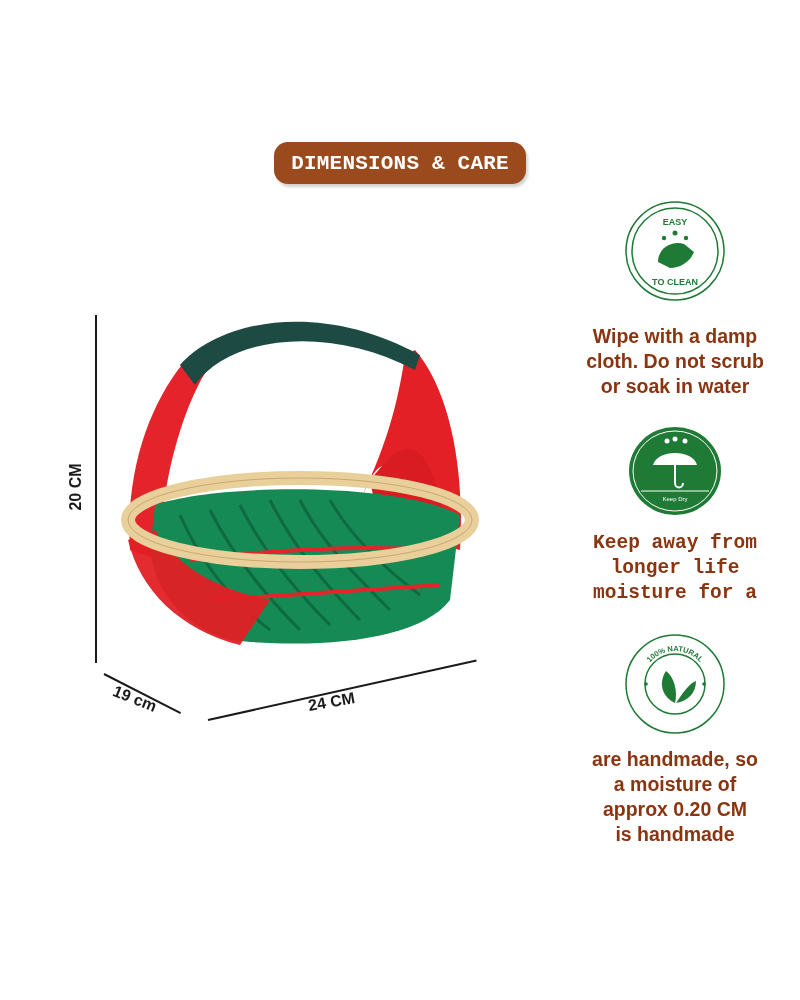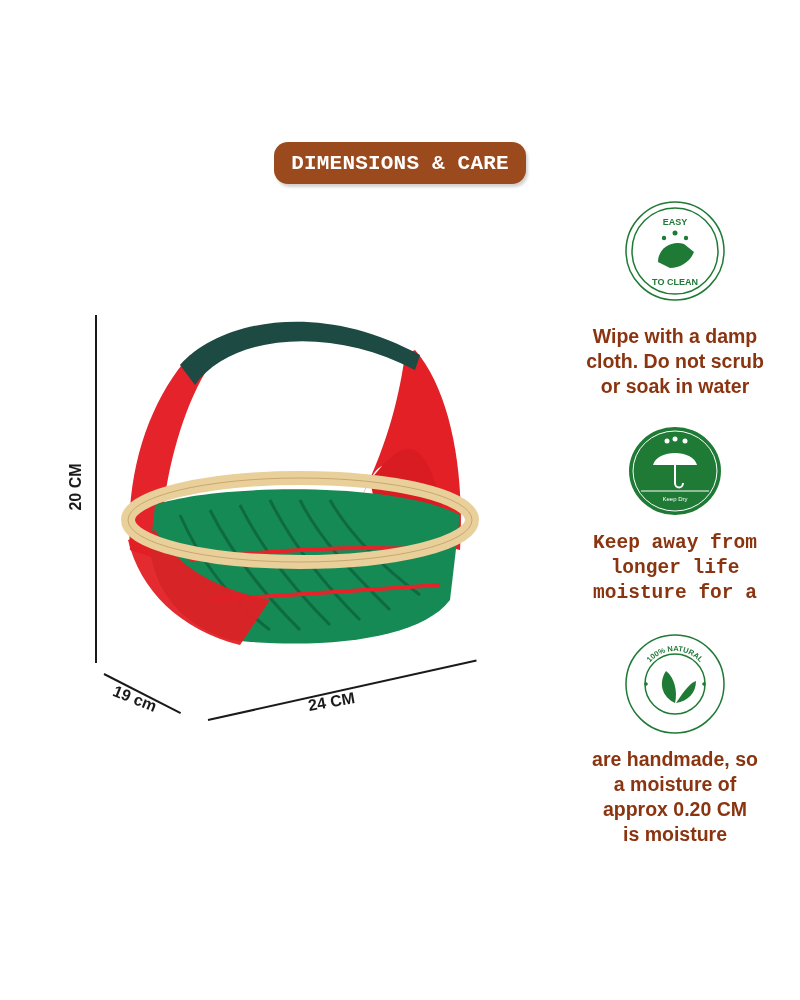--- a/index.html
+++ b/index.html
@@ -110,15 +110,15 @@
     <text font-size="7.5" font-weight="700" fill="#1f7a35" font-family="Liberation Sans, sans-serif"><textPath href="#arcTop" startOffset="50%" text-anchor="middle">100% NATURAL</textPath></text>
     <path d="M51 70 C 38 64, 34 50, 42 38 C 50 44, 54 58, 51 70 Z" fill="#1f7a35"></path>
     <path d="M52 70 C 60 58, 66 50, 72 48 C 72 60, 64 68, 52 70 Z" fill="#1f7a35"></path>
     <circle cx="22" cy="51" r="1.8" fill="#1f7a35"></circle>
       <circle cx="80" cy="51" r="1.8" fill="#1f7a35"></circle>
   </svg>
   <div class="care-text" style="position:absolute; top:114px; width:230px;">
     <div>are handmade, so</div>
     <div>a moisture of</div>
     <div>approx 0.20 CM</div>
-    <div>is moisture</div>
+    <div>is handmade</div>
   </div>
 </div>
 
 </body></html>

